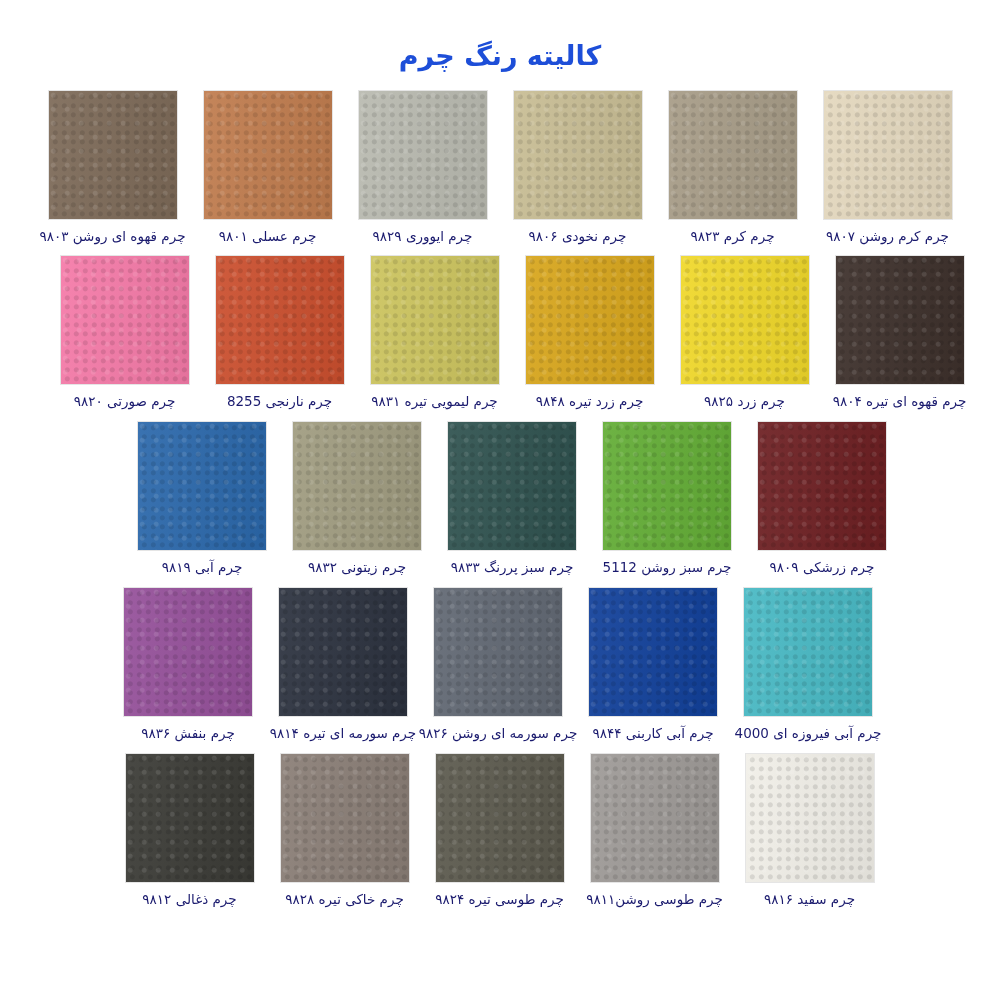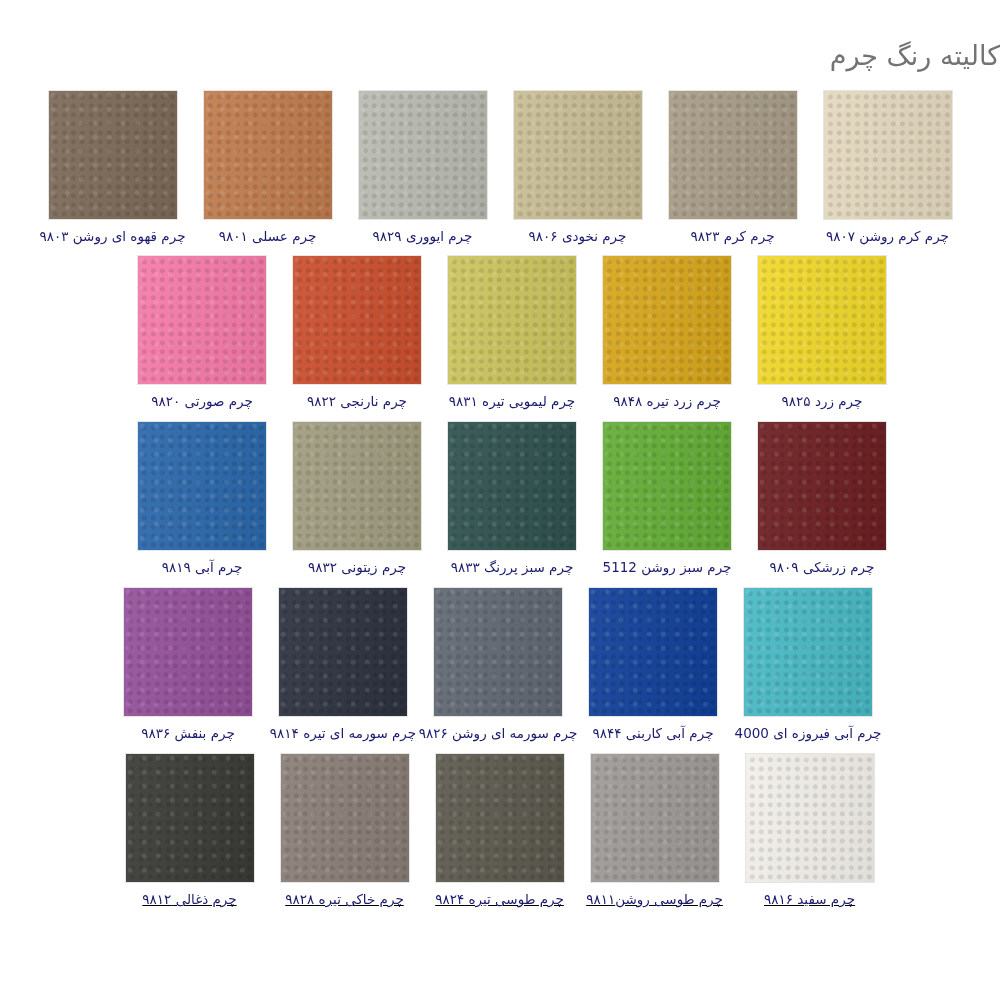--- a/index.html
+++ b/index.html
@@ -17,23 +17,24 @@
   }
 
   .page {
     width: 1000px;
     height: 1000px;
     position: relative;
     background: #ffffff;
   }
 
   .palette-title {
+    text-align: center;
     font-size: 27px;
-    font-weight: normal;
-    color: #737373;
+    font-weight: bold;
+    color: #1d4ed8;
     letter-spacing: 0px;
     padding-top: 22px;
     line-height: 1.2;
     direction: rtl;
   }
 
   .rows {
     margin-top: 10px;
   }
 
@@ -71,21 +72,21 @@
     line-height: 1.25;
     white-space: nowrap;
     font-weight: normal;
   }
 
   
   .row-1 { padding-right: 0px; justify-content: center; }
   .row-2 { padding-right: 0px; margin-left: 24px; }
   .row-3 { padding-right: 0px; margin-left: 24px; }
   .row-4 { padding-right: 4px; }
-  .row-5 { padding-right: 1px; text-decoration: underline; }
+  .row-5 { padding-right: 1px; }
 </style>
 </head>
 <body>
 
 <div class="page">
 
   <h1 class="palette-title">کالیته رنگ چرم</h1>
 
   <div class="rows">
     <div class="swatch-row row-1">
@@ -114,34 +115,38 @@
           <div class="swatch-label">چرم کرم روشن ۹۸۰۷</div>
         </div>
       </div>
     <div class="swatch-row row-2">
         <div class="swatch-cell">
           <div class="swatch-chip" style="background-color: rgb(245, 122, 168); background-image: radial-gradient(circle at 30% 30%, rgba(255, 255, 255, 0.1) 0px, rgba(255, 255, 255, 0.1) 2px, rgba(0, 0, 0, 0) 3px), radial-gradient(circle at 70% 65%, rgba(0, 0, 0, 0.1) 0px, rgba(0, 0, 0, 0.1) 2px, rgba(0, 0, 0, 0) 3px), linear-gradient(100deg, rgba(255, 255, 255, 0.07), rgba(0, 0, 0, 0.07));"></div>
           <div class="swatch-label">چرم صورتی ۹۸۲۰</div>
         </div>
         <div class="swatch-cell">
           <div class="swatch-chip" style="background-color: rgb(203, 79, 46); background-image: radial-gradient(circle at 30% 30%, rgba(255, 255, 255, 0.1) 0px, rgba(255, 255, 255, 0.1) 2px, rgba(0, 0, 0, 0) 3px), radial-gradient(circle at 70% 65%, rgba(0, 0, 0, 0.1) 0px, rgba(0, 0, 0, 0.1) 2px, rgba(0, 0, 0, 0) 3px), linear-gradient(100deg, rgba(255, 255, 255, 0.07), rgba(0, 0, 0, 0.07));"></div>
-          <div class="swatch-label">چرم نارنجی ۹۸۲۲</div>
+          <div class="swatch-label">چرم نارنجی 8255</div>
         </div>
         <div class="swatch-cell">
           <div class="swatch-chip" style="background-color: rgb(204, 196, 94); background-image: radial-gradient(circle at 30% 30%, rgba(255, 255, 255, 0.1) 0px, rgba(255, 255, 255, 0.1) 2px, rgba(0, 0, 0, 0) 3px), radial-gradient(circle at 70% 65%, rgba(0, 0, 0, 0.1) 0px, rgba(0, 0, 0, 0.1) 2px, rgba(0, 0, 0, 0) 3px), linear-gradient(100deg, rgba(255, 255, 255, 0.07), rgba(0, 0, 0, 0.07));"></div>
           <div class="swatch-label">چرم لیمویی تیره ۹۸۳۱</div>
         </div>
         <div class="swatch-cell">
           <div class="swatch-chip" style="background-color: rgb(216, 166, 28); background-image: radial-gradient(circle at 30% 30%, rgba(255, 255, 255, 0.1) 0px, rgba(255, 255, 255, 0.1) 2px, rgba(0, 0, 0, 0) 3px), radial-gradient(circle at 70% 65%, rgba(0, 0, 0, 0.1) 0px, rgba(0, 0, 0, 0.1) 2px, rgba(0, 0, 0, 0) 3px), linear-gradient(100deg, rgba(255, 255, 255, 0.07), rgba(0, 0, 0, 0.07));"></div>
           <div class="swatch-label">چرم زرد تیره ۹۸۴۸</div>
         </div>
         <div class="swatch-cell">
           <div class="swatch-chip" style="background-color: rgb(240, 216, 42); background-image: radial-gradient(circle at 30% 30%, rgba(255, 255, 255, 0.1) 0px, rgba(255, 255, 255, 0.1) 2px, rgba(0, 0, 0, 0) 3px), radial-gradient(circle at 70% 65%, rgba(0, 0, 0, 0.1) 0px, rgba(0, 0, 0, 0.1) 2px, rgba(0, 0, 0, 0) 3px), linear-gradient(100deg, rgba(255, 255, 255, 0.07), rgba(0, 0, 0, 0.07));"></div>
           <div class="swatch-label">چرم زرد ۹۸۲۵</div>
         </div>
+        <div class="swatch-cell">
+          <div class="swatch-chip" style="background-color: rgb(61, 48, 43); background-image: radial-gradient(circle at 30% 30%, rgba(255, 255, 255, 0.1) 0px, rgba(255, 255, 255, 0.1) 2px, rgba(0, 0, 0, 0) 3px), radial-gradient(circle at 70% 65%, rgba(0, 0, 0, 0.1) 0px, rgba(0, 0, 0, 0.1) 2px, rgba(0, 0, 0, 0) 3px), linear-gradient(100deg, rgba(255, 255, 255, 0.07), rgba(0, 0, 0, 0.07));"></div>
+          <div class="swatch-label">چرم قهوه ای تیره ۹۸۰۴</div>
+        </div>
       </div>
     <div class="swatch-row row-3">
         <div class="swatch-cell">
           <div class="swatch-chip" style="background-color: rgb(43, 104, 171); background-image: radial-gradient(circle at 30% 30%, rgba(255, 255, 255, 0.1) 0px, rgba(255, 255, 255, 0.1) 2px, rgba(0, 0, 0, 0) 3px), radial-gradient(circle at 70% 65%, rgba(0, 0, 0, 0.1) 0px, rgba(0, 0, 0, 0.1) 2px, rgba(0, 0, 0, 0) 3px), linear-gradient(100deg, rgba(255, 255, 255, 0.07), rgba(0, 0, 0, 0.07));"></div>
           <div class="swatch-label">چرم آبی ۹۸۱۹</div>
         </div>
         <div class="swatch-cell">
           <div class="swatch-chip" style="background-color: rgb(160, 156, 128); background-image: radial-gradient(circle at 30% 30%, rgba(255, 255, 255, 0.1) 0px, rgba(255, 255, 255, 0.1) 2px, rgba(0, 0, 0, 0) 3px), radial-gradient(circle at 70% 65%, rgba(0, 0, 0, 0.1) 0px, rgba(0, 0, 0, 0.1) 2px, rgba(0, 0, 0, 0) 3px), linear-gradient(100deg, rgba(255, 255, 255, 0.07), rgba(0, 0, 0, 0.07));"></div>
           <div class="swatch-label">چرم زیتونی ۹۸۳۲</div>
         </div>

